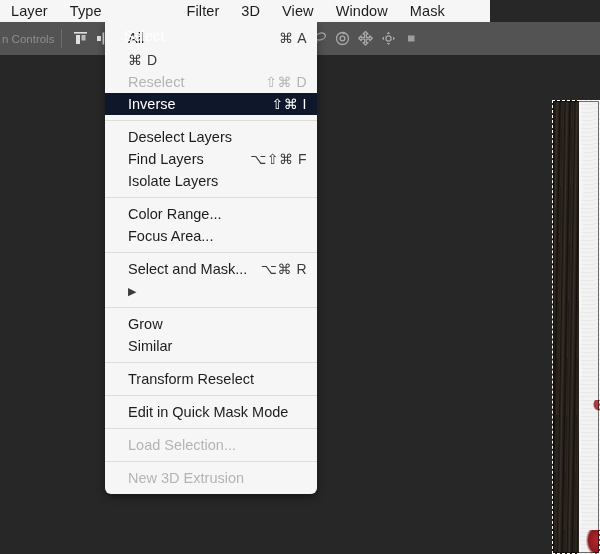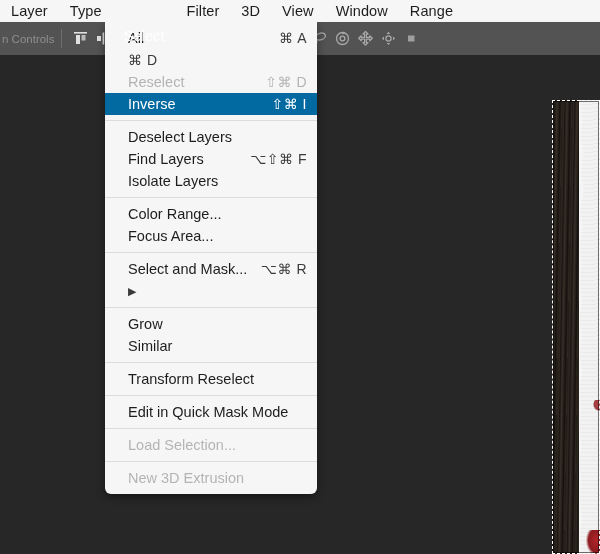--- a/index.html
+++ b/index.html
@@ -14,21 +14,21 @@
     overflow: hidden;
     background: #272727;
     font-family: "Liberation Sans", sans-serif;
     -webkit-font-smoothing: antialiased;
   }
 
   
   .menubar {
     position: absolute;
     left: 0; top: 0;
-    width: 600px; height: 22px;
+    width: 490px; height: 22px;
     background: #f6f6f6;
     display: flex;
     align-items: stretch;
     z-index: 30;
   }
   .menubar-item {
     display: flex;
     align-items: center;
     padding: 0 11px;
     font-size: 14.5px;
@@ -162,21 +162,21 @@
     position: relative;
     height: 22px;
     display: flex;
     align-items: center;
     padding: 0 10px 0 23px;
     font-size: 14.5px;
     color: #1d1d1d;
     white-space: nowrap;
   }
   .mi.disabled { color: #b4b4b4; }
-  .mi.selected { background: #0369a1; color: #ffffff; }
+  .mi.selected { background: #0f172a; color: #ffffff; }
   .mi-label { flex: 1 1 auto; }
   .mi-short {
     flex: none;
     font-size: 14px;
     letter-spacing: .5px;
     color: #3b3b3b;
   }
   .mi.disabled .mi-short { color: #b4b4b4; }
   .mi.selected .mi-short { color: #ffffff; }
   .mi-arrow {
@@ -197,21 +197,21 @@
 <div id="app">
 
   <div class="menubar" id="menubar">
       <div class="menubar-item">Layer</div>
       <div class="menubar-item">Type</div>
       <div class="menubar-item active">Select</div>
       <div class="menubar-item">Filter</div>
       <div class="menubar-item">3D</div>
       <div class="menubar-item">View</div>
       <div class="menubar-item">Window</div>
-      <div class="menubar-item">Range</div>
+      <div class="menubar-item">Mask</div>
     </div>
 
   <div class="optionsbar">
     <div class="opt-label dim">n Controls</div>
     <div class="opt-sep"></div>
 
     <div class="opt-icon">
       <svg width="17" height="17" viewBox="0 0 17 17">
         <rect x="2" y="2" width="13" height="1.6" fill="#e0e0e0"></rect>
         <rect x="4" y="5" width="4" height="9" fill="#e0e0e0"></rect>

